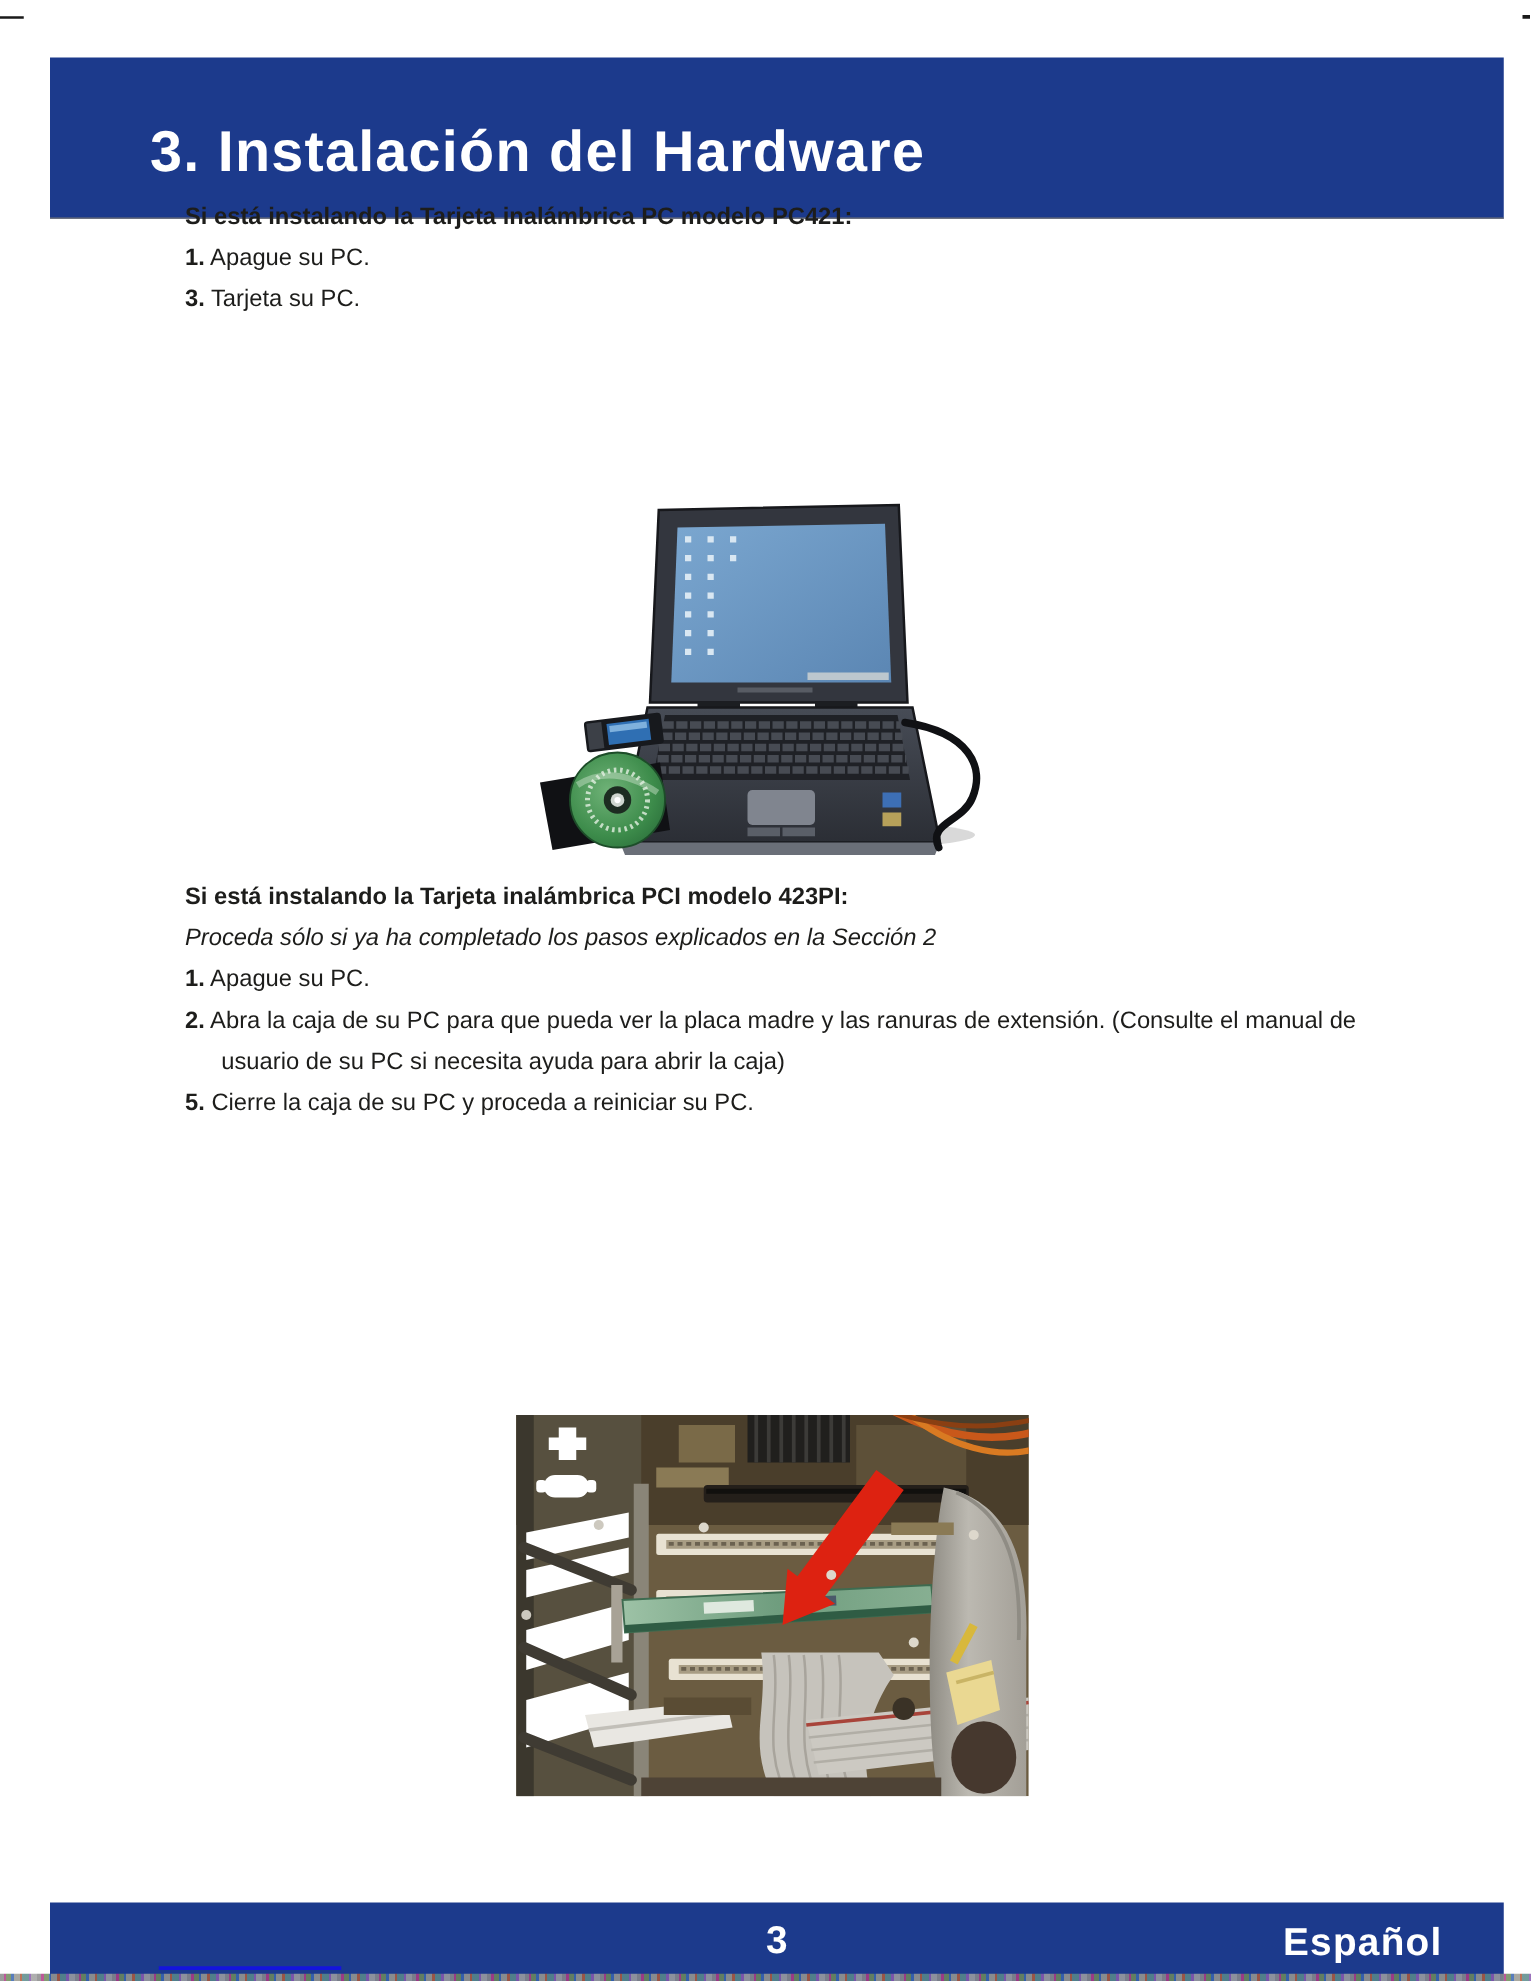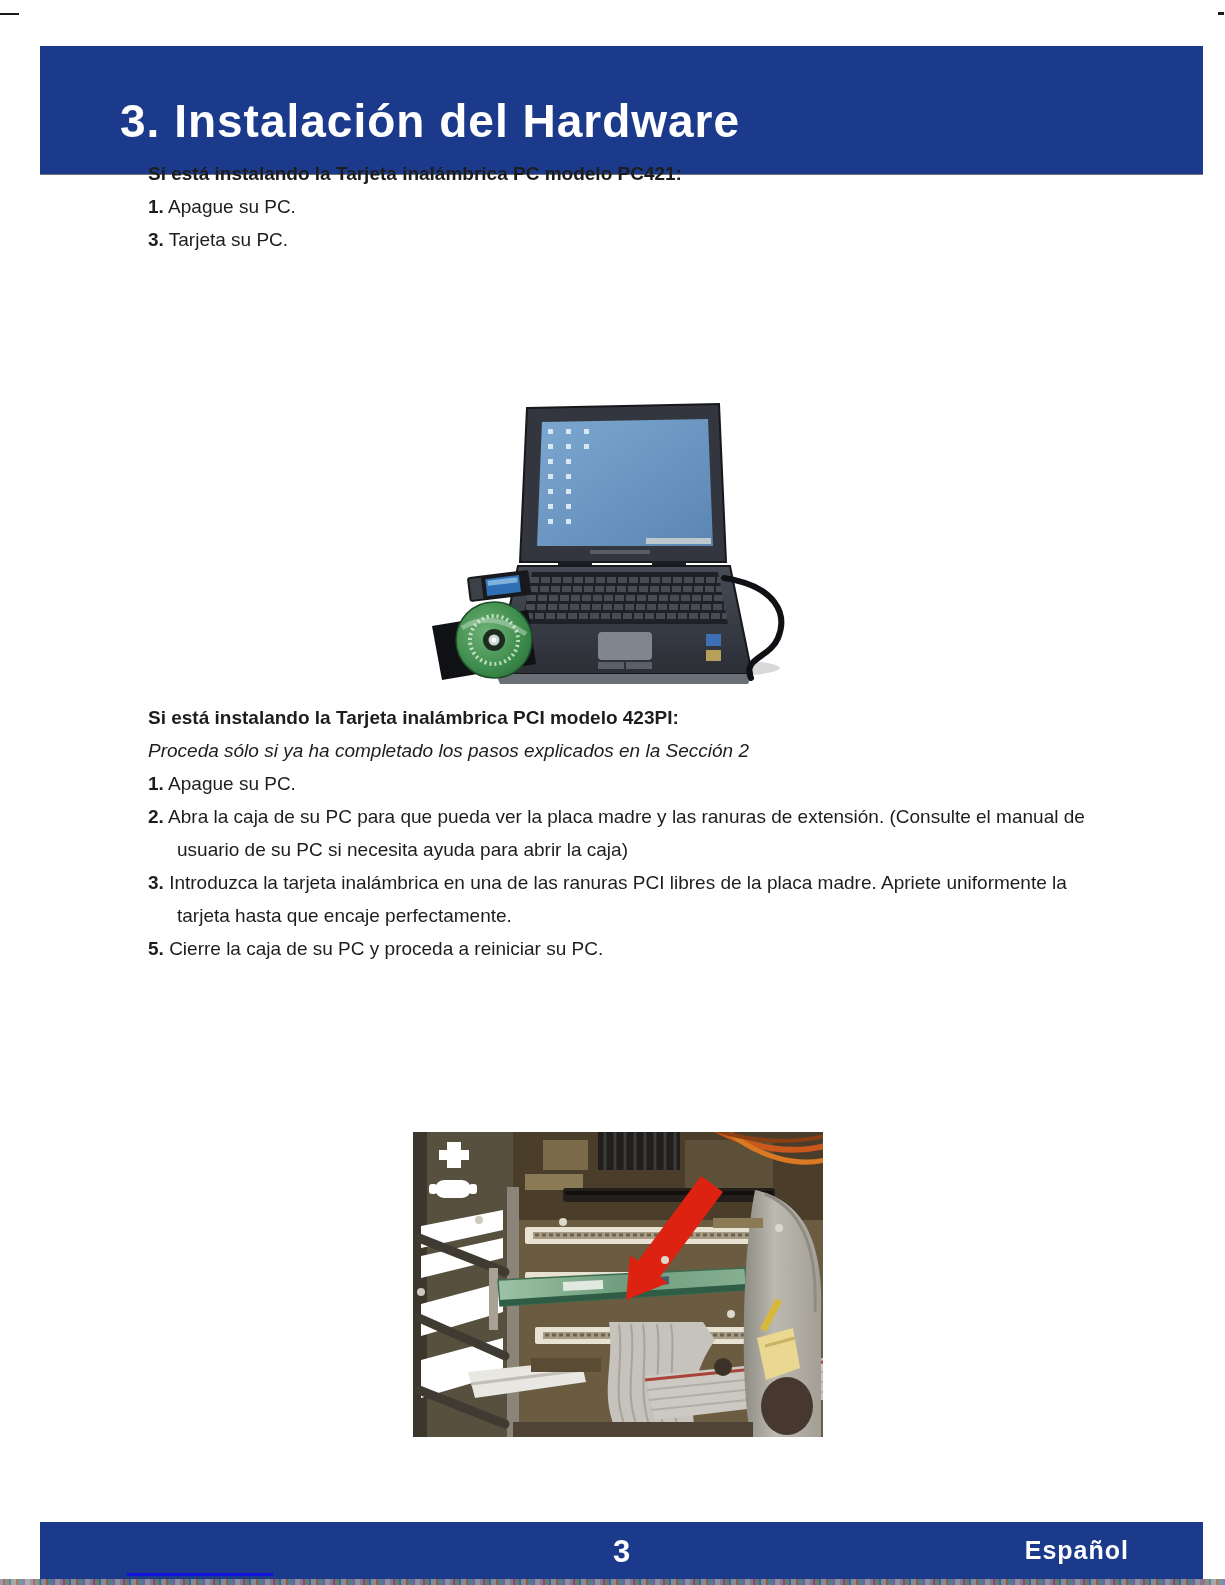--- a/index.html
+++ b/index.html
@@ -30,22 +30,22 @@
   }
   #footer-bar{
     top:1522px;height:63px;
   }
   #footer-page-number{
     position:absolute;left:0;right:0;top:12px;
     text-align:center;
     font-size:31px;font-weight:bold;color:#ffffff;
   }
   #footer-language{
-    position:absolute;right:74px;top:14px;
-    font-size:25px;font-weight:bold;color:#ffffff;
+    position:absolute;right:49px;top:14px;
+    font-size:31px;font-weight:bold;color:#ffffff;
     letter-spacing:1px;
   }
   #footer-link-line{
     position:absolute;left:87px;top:51px;width:146px;height:3px;
     background:#1414dd;
   }
   #scan-noise{
     position:absolute;left:0;top:1579px;width:1225px;height:6px;
     background:repeating-linear-gradient(90deg,
       #8a8a8a 0 3px, #b03a86 3px 5px, #6e8a5a 5px 9px,
@@ -165,21 +165,20 @@
 
       <path d="M294,186 C346,194 358,222 348,246 C340,266 312,266 321,286" fill="none" stroke="#101114" stroke-width="6" stroke-linecap="round"></path>
     </svg>
   </div>
 
   <div class="section" style="top:701px;">
     <p class="sec-heading">Si está instalando la Tarjeta inalámbrica PCI modelo 423PI:</p>
     <p class="sec-note">Proceda sólo si ya ha completado los pasos explicados en la Sección 2</p>
     <p class="step"><span class="num">1.</span> <span>Apague su PC.</span></p>
     <p class="step"><span class="num">2.</span> <span>Abra la caja de su PC para que pueda ver la placa madre y las ranuras de extensión. (Consulte el manual de usuario de su PC si necesita ayuda para abrir la caja)</span></p>
-    <p class="step"><span class="num">3.</span> <span>Introduzca la tarjeta inalámbrica en una de las ranuras PCI libres de la placa madre. Apriete uniformente la tarjeta hasta que encaje perfectamente.</span></p>
     <p class="step"><span class="num">5.</span> <span>Cierre la caja de su PC y proceda a reiniciar su PC.</span></p>
   </div>
 
   <div class="figure" style="left:413px;top:1132px;width:410px;height:305px;">
     <svg width="410" height="305" viewBox="0 0 410 305" xmlns="http://www.w3.org/2000/svg">
       <defs>
         <linearGradient id="cardGrad" x1="0" y1="0" x2="1" y2="0">
           <stop offset="0" stop-color="#9dc2a6"></stop>
             <stop offset="0.5" stop-color="#6f9d7e"></stop>
             <stop offset="1" stop-color="#87af92"></stop>

